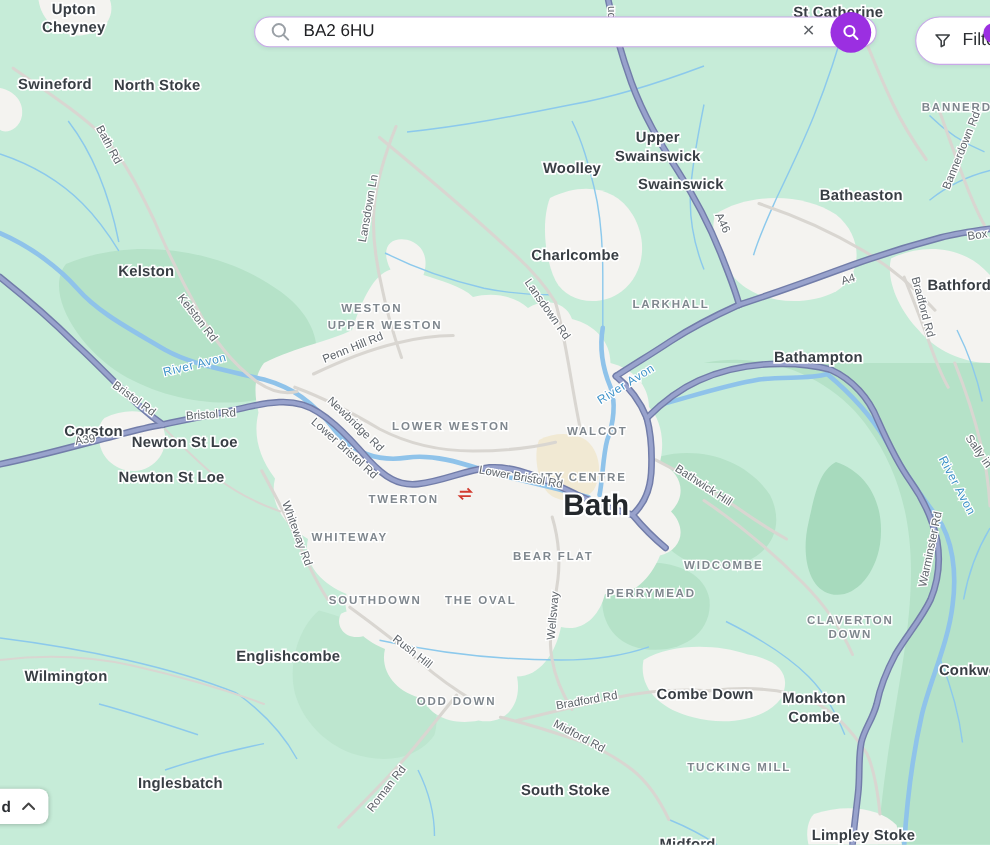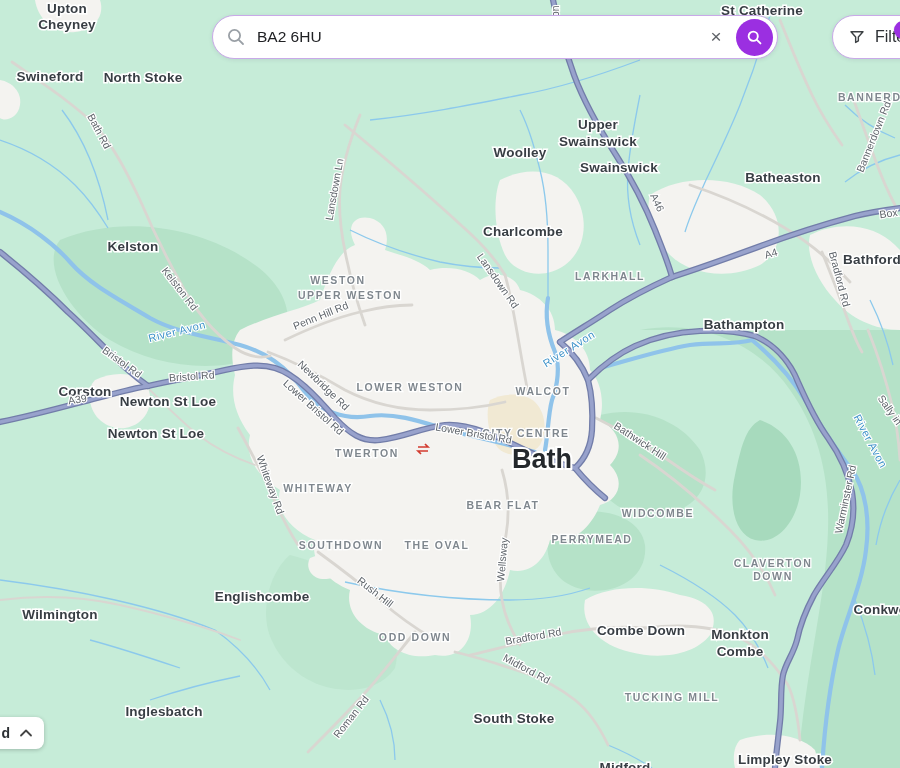--- a/index.html
+++ b/index.html
@@ -7,21 +7,21 @@
        font-family:"Liberation Sans",sans-serif;}
   #map{position:absolute;left:0;top:0;}
   
   text{text-anchor:middle;font-family:"Liberation Sans",sans-serif;}
   .lbl-town{font-size:13.5px;font-weight:700;fill:#383e44;stroke:#ffffff;stroke-width:3px;paint-order:stroke;letter-spacing:.2px;}
   .lbl-city{font-size:27px;font-weight:600;fill:#24282c;stroke:#ffffff;stroke-width:4px;paint-order:stroke;}
   .lbl-district{font-size:10.5px;font-weight:700;fill:#7f878e;stroke:#ffffff;stroke-width:2.6px;paint-order:stroke;letter-spacing:1.6px;}
   .lbl-road{font-size:10.5px;font-weight:400;fill:#5f656b;stroke:#ffffff;stroke-width:2.4px;paint-order:stroke;}
   .lbl-river{font-size:11px;font-weight:400;fill:#3f93c9;stroke:#ffffff;stroke-width:2.2px;paint-order:stroke;letter-spacing:.6px;}
   
-  .search-bar{position:absolute;left:212px;top:15px;width:566px;height:44px;box-sizing:border-box;
+  .search-bar{position:absolute;left:231px;top:15px;width:566px;height:28px;box-sizing:border-box;
     background:#fff;border:1.5px solid #c9a9e8;border-radius:23px;display:flex;align-items:center;
     padding:0 4px 0 13px;box-shadow:0 1px 4px rgba(60,30,90,.10);}
   .search-bar input{flex:1;border:none;outline:none;background:transparent;font-size:15.5px;
     color:#202124;font-family:"Liberation Sans",sans-serif;}
   .icon-btn{border:none;background:none;cursor:pointer;display:flex;align-items:center;justify-content:center;padding:0;}
   .clear-btn{width:30px;height:30px;font-size:19px;color:#5f6368;}
   .submit-btn{width:37px;height:37px;border-radius:50%;background:#9b2fe1;margin-left:5px;}
   .filter-btn{position:absolute;left:832px;top:15px;width:100px;height:44px;box-sizing:border-box;
     background:#fff;border:1.5px solid #c9a9e8;border-radius:23px;display:flex;align-items:center;
     gap:9px;padding-left:15px;box-shadow:0 1px 4px rgba(60,30,90,.10);cursor:pointer;}

